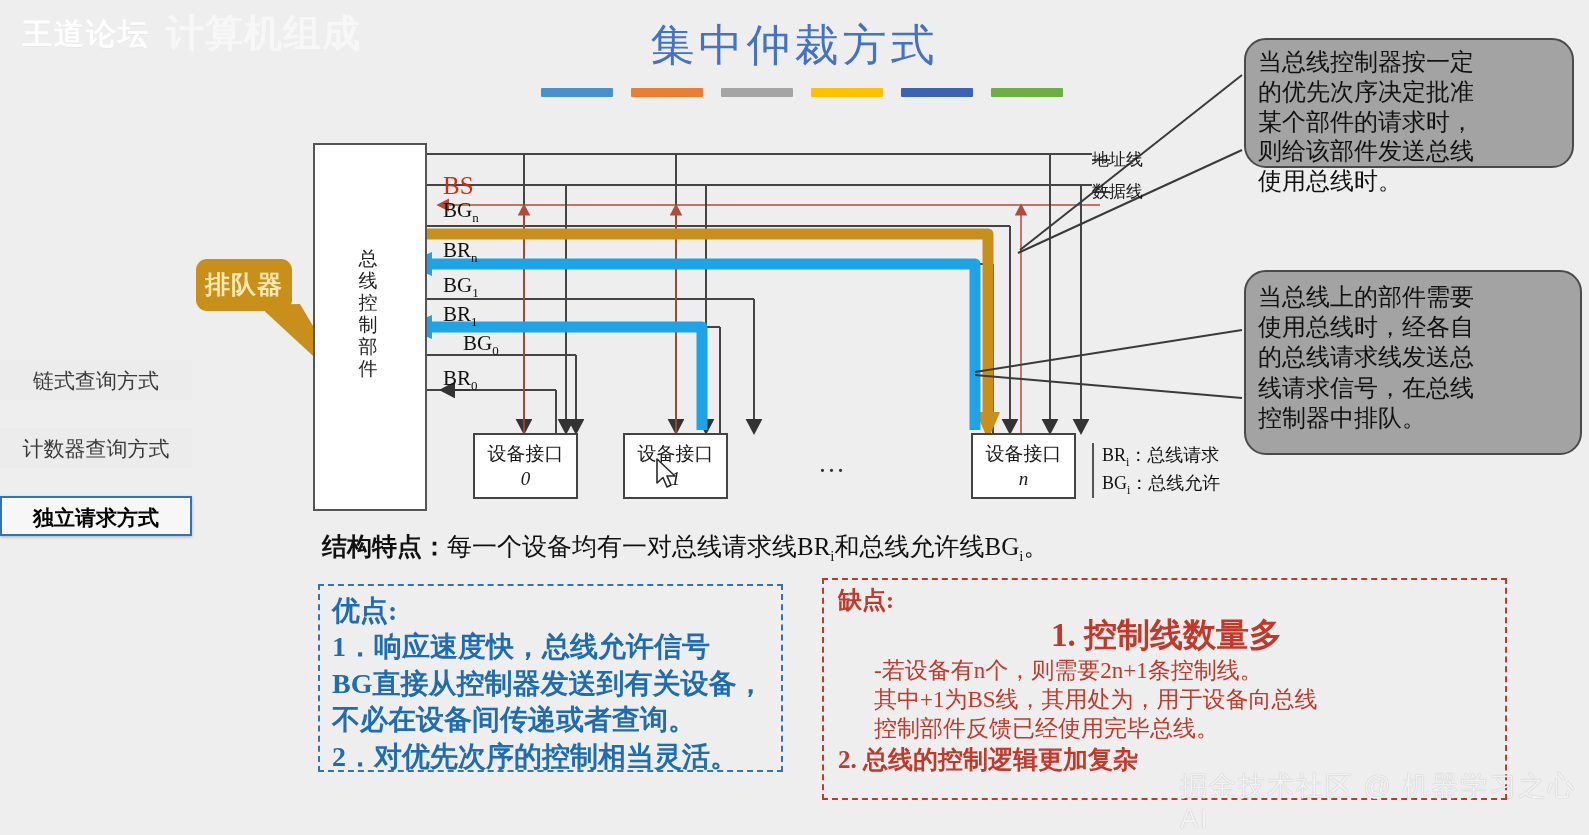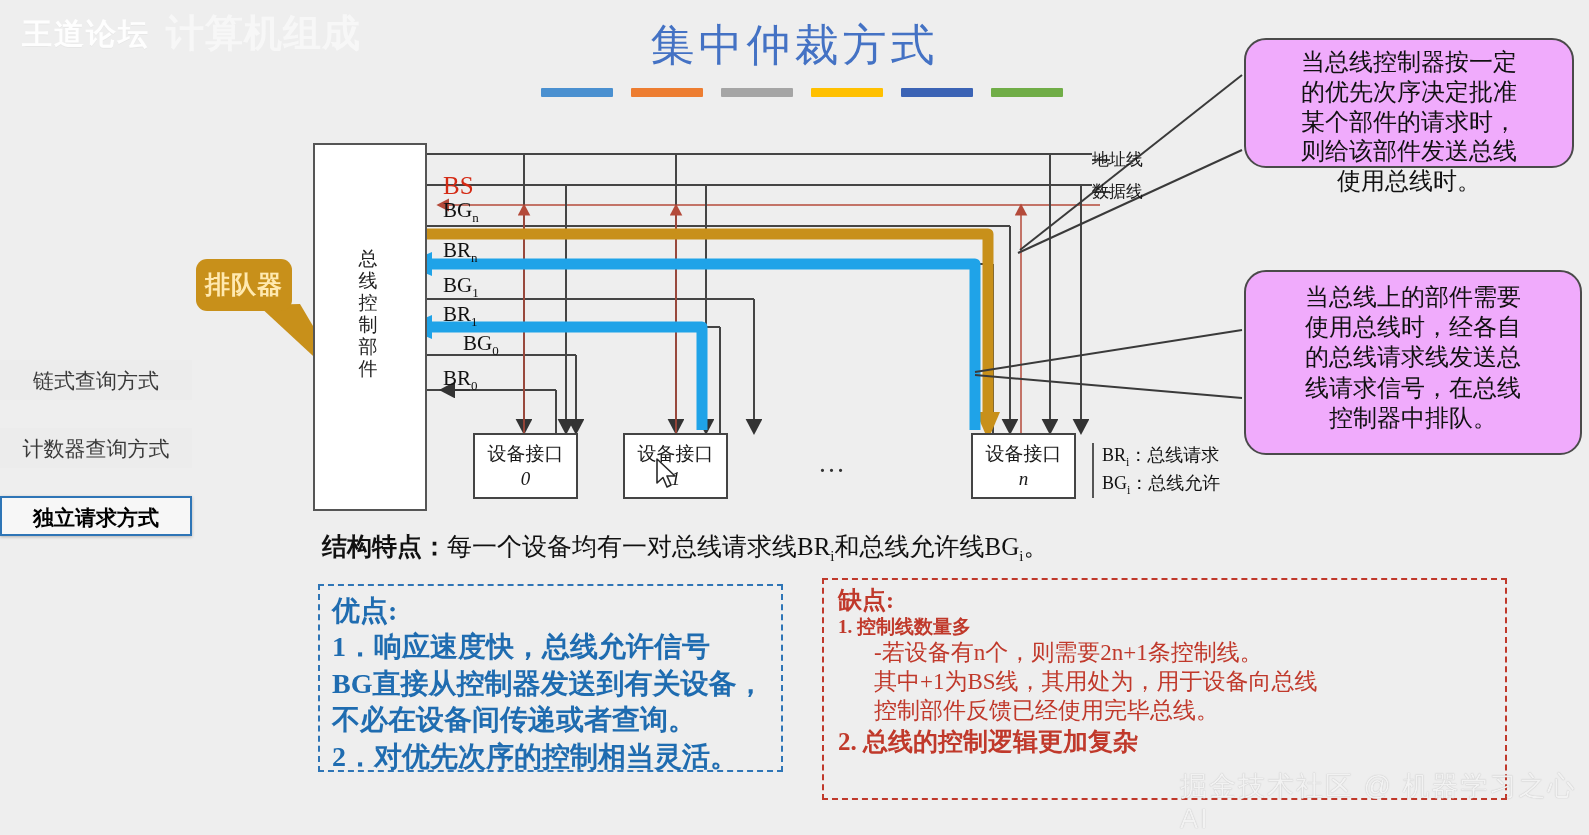--- a/index.html
+++ b/index.html
@@ -119,26 +119,25 @@
     position:absolute;left:1092px;top:443px;
     font-family:"Liberation Serif", serif;
     font-size:18px;color:#111;line-height:1.42;
     border-left:2px solid #555;padding-left:8px;
   }
   .legend sub{font-size:12px;}
 
   
   .bubble{
     position:absolute;
-    background:#f0abfc;
+    background:#a3a3a3;
     border:2px solid #4a4a4a;
     border-radius:22px;
     font-family:"Liberation Serif", serif;
     color:#111;
-    text-align:center;
     box-sizing:border-box;
   }
   #bubble1{left:1244px;top:38px;width:330px;height:130px;font-size:24px;line-height:1.24;padding:8px 12px 0 12px;}
   #bubble2{left:1244px;top:270px;width:338px;height:185px;font-size:24px;line-height:1.26;padding:10px 12px 0 12px;}
 
   
   .struct{
     position:absolute;left:322px;top:530px;
     font-family:"Liberation Serif", serif;
     font-size:25px;color:#111;
@@ -155,21 +154,21 @@
     font-size:28px;line-height:1.30;font-weight:bold;
   }
   .cons{
     position:absolute;left:822px;top:578px;width:685px;height:222px;
     border:2px dashed #c0392b;box-sizing:border-box;
     padding:5px 10px 0 14px;
     color:#c0392b;font-family:"Liberation Serif", serif;
     font-size:24px;line-height:1.26;
   }
   .cons .hd{font-weight:bold;}
-  .cons .l1{font-weight:bold;font-size:19px;}
+  .cons .l1{font-weight:bold;font-size:33px;text-align:center;}
   .cons .sub1{padding-left:36px;font-size:23px;font-weight:normal;}
   .cons .l2{font-weight:bold;font-size:25px;}
   .pros .hd{font-weight:bold;}
 
   svg.overlay{position:absolute;left:0;top:0;width:1589px;height:835px;pointer-events:none;}
   .cursor{position:absolute;left:655px;top:458px;z-index:40;}
 </style>
 </head>
 <body>
 

